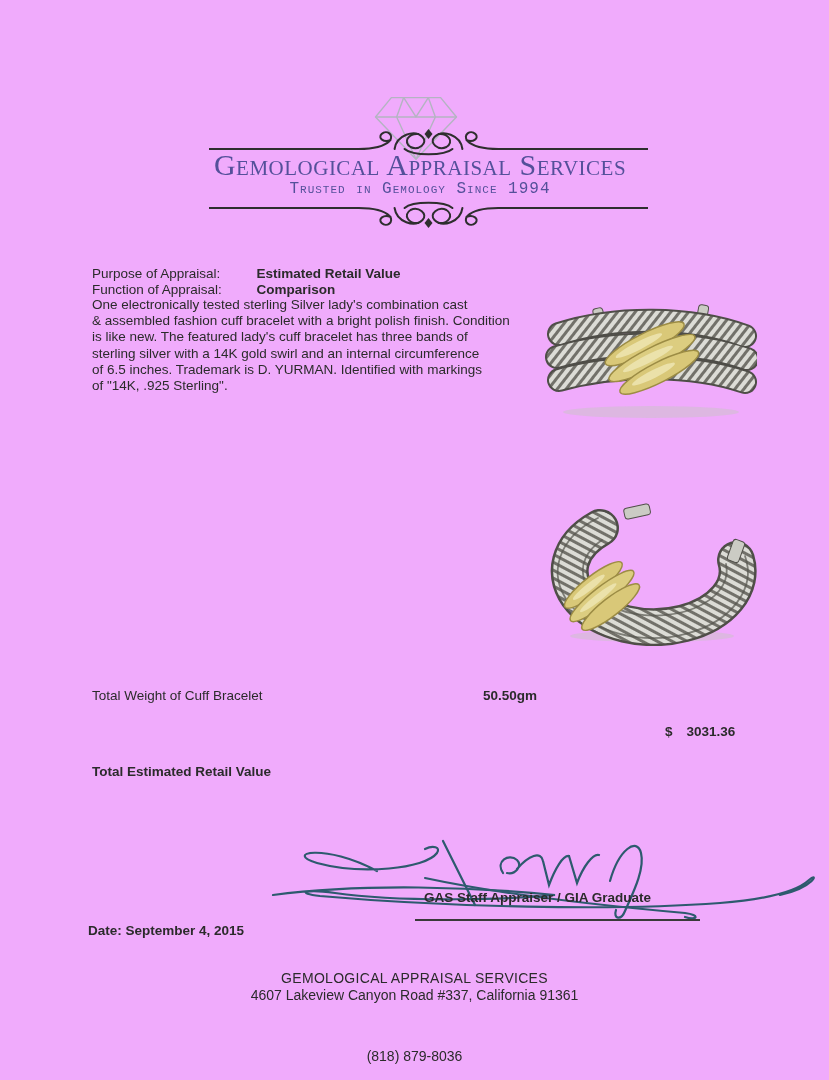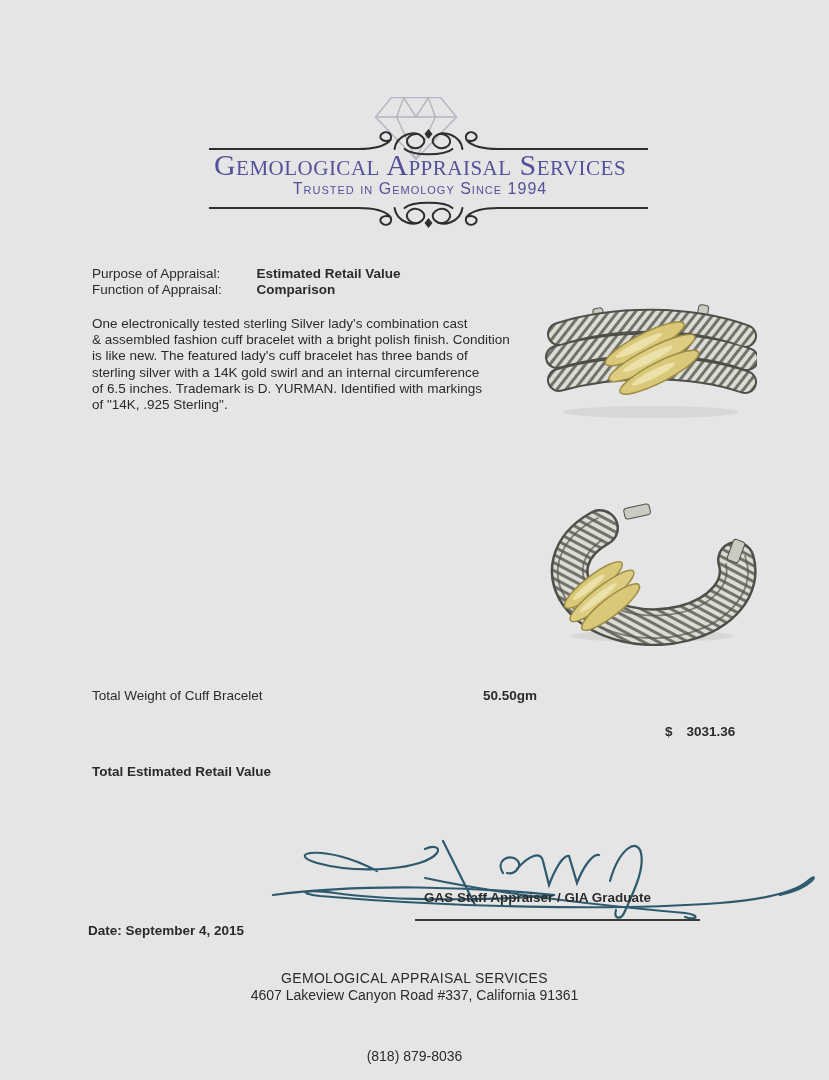--- a/index.html
+++ b/index.html
@@ -1,36 +1,36 @@
 <!DOCTYPE html>
 <html><head>
 <meta charset="utf-8">
 <style>
   html,body{margin:0;padding:0;background:#ffffff;}
   .page{
-    position:relative;width:829px;height:1080px;background:#e5e5e5;overflow:hidden;
+    position:relative;width:829px;height:1080px;background:#f0abfc;overflow:hidden;
     font-family:"Liberation Sans",sans-serif;color:#2b2b2b;
   }
   .abs{position:absolute;}
   
   .brand-block{position:absolute;left:175px;width:490px;text-align:center;}
   .brand-title{
     top:148px;font-family:"Liberation Serif",serif;font-variant:small-caps;
     font-size:30px;letter-spacing:0.5px;color:#54509a;white-space:nowrap;
   }
   .brand-tagline{
-    top:180px;font-family:Liberation Sans, sans-serif;font-variant:small-caps;
+    top:180px;font-family:Liberation Mono, monospace;font-variant:small-caps;
     font-size:16px;letter-spacing:1px;color:#54509a;white-space:nowrap;
   }
   
   .info-label{width:160px;display:inline-block;font-size:13.5px;}
   .info-value{font-weight:bold;font-size:13.5px;}
   .info-row{left:92px;white-space:nowrap;}
   .description{
-    left:92px;top:316px;font-size:13.5px;line-height:16.2px;white-space:pre-line;
+    left:92px;top:297px;font-size:13.5px;line-height:16.2px;white-space:pre-line;
   }
   .totals-label{font-size:13.5px;}
   .bold{font-weight:bold;}
   .money{display:flex;gap:14px;font-weight:bold;font-size:13.5px;}
   .sig-line{left:415px;top:919px;width:285px;height:2px;background:#3a3a3a;}
   .small-bold{font-size:13.5px;font-weight:bold;white-space:nowrap;}
   .footer-line{left:0;width:829px;text-align:center;font-size:14px;white-space:nowrap;}
 </style>
 </head>
 <body>

